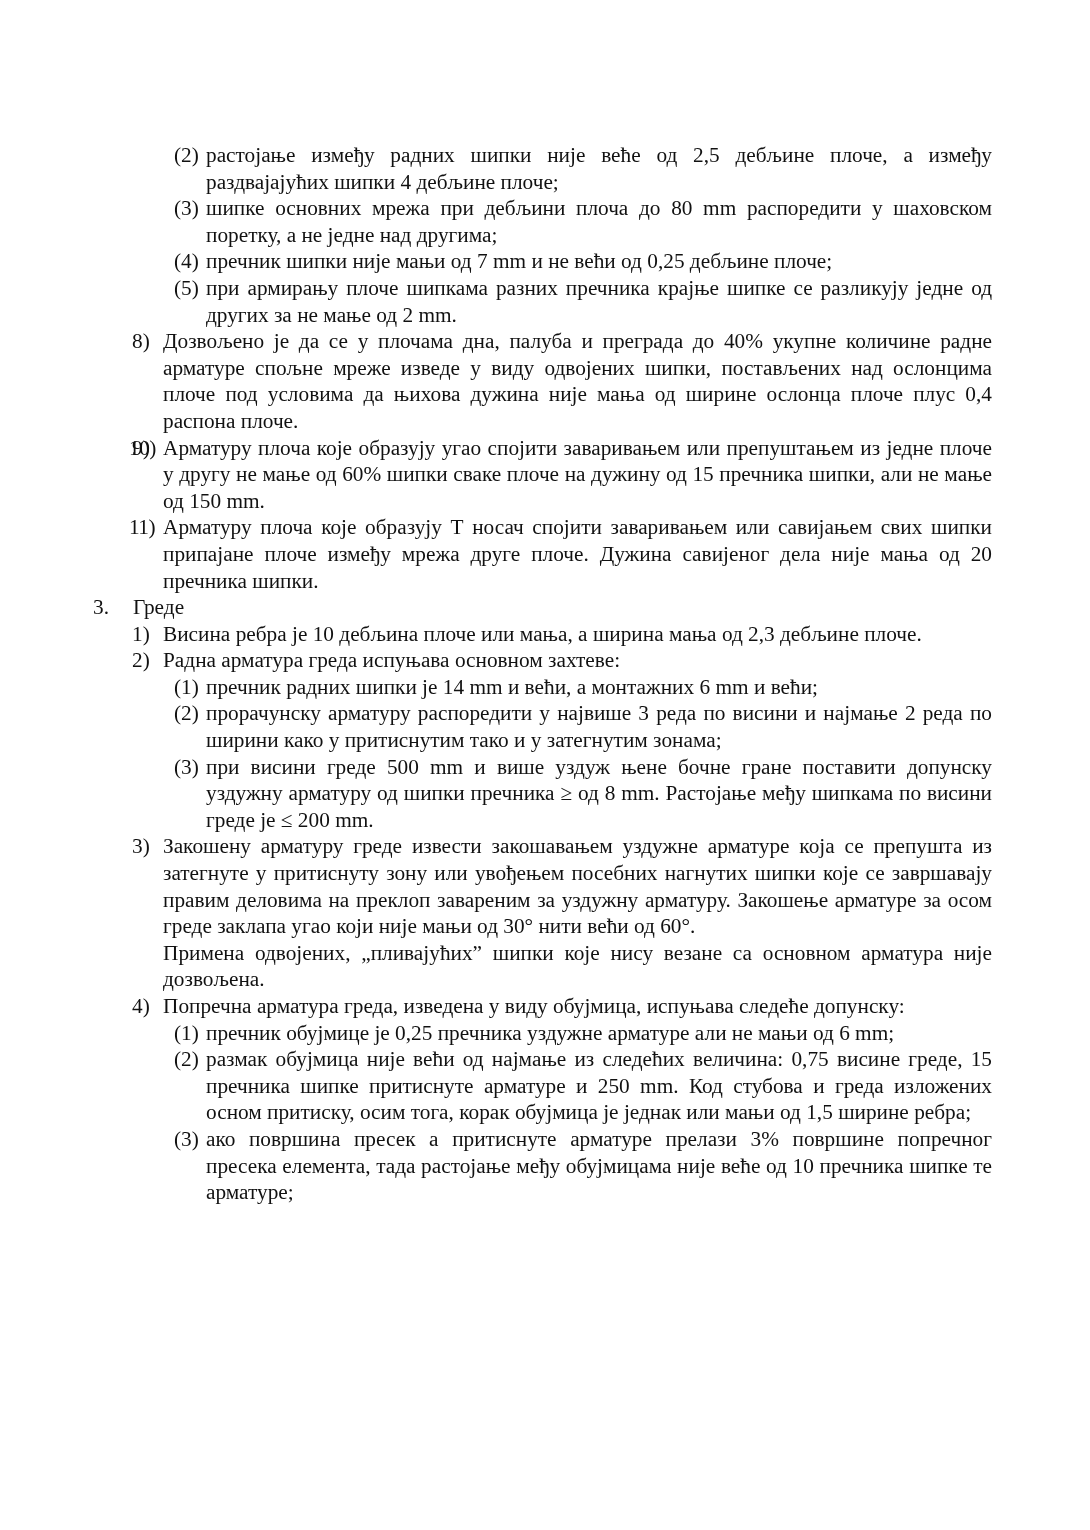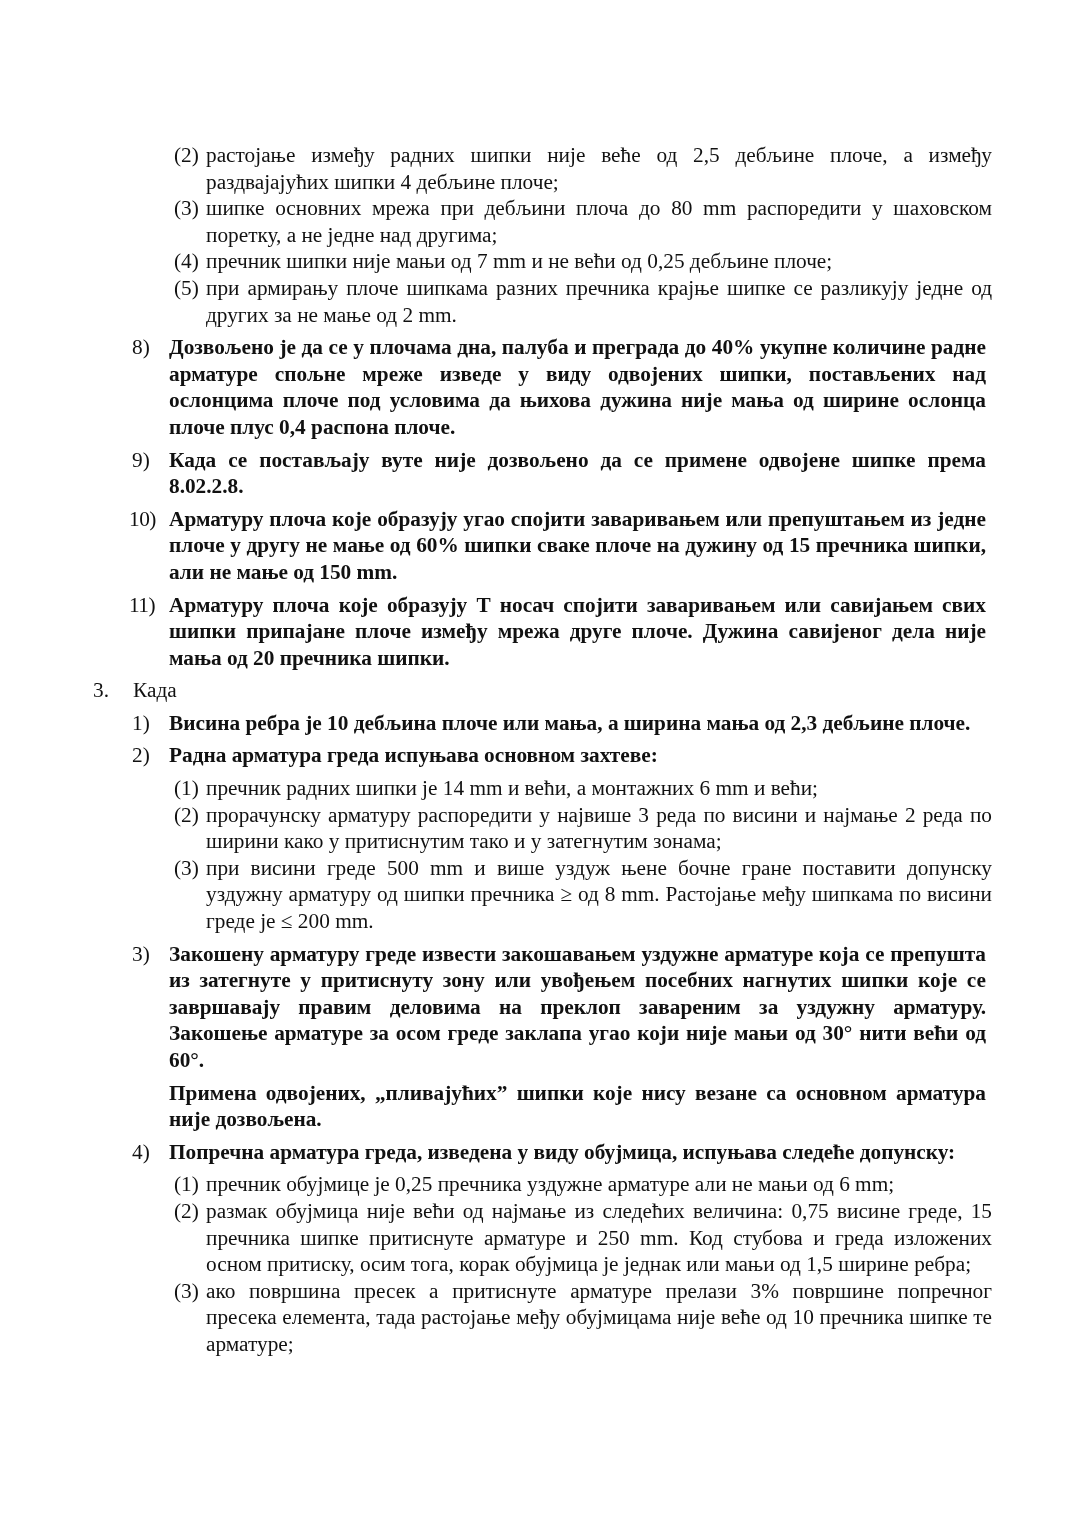--- a/index.html
+++ b/index.html
@@ -9,21 +9,21 @@
     left: 0; top: 142px;
     width: 1090px;
     font-family: "Liberation Serif", "DejaVu Serif", serif;
     font-size: 21.3px;
     line-height: 26.6px;
     color: #111111;
   }
   .item { position: relative; text-align: justify; text-align-last: left; }
   .item .lbl { position: absolute; top: 0; white-space: nowrap; }
   .item .txt { display: block; }
-  .item .txt p { margin: 6px; text-align: justify; font-weight: bold; }
+  .item .txt p { margin: 0; text-align: justify; }
   
   .lvl0 { margin-left: 133px; width: 859px; }
   .lvl0 > .lbl { left: -40px; }
   
   .lvl1 { margin-left: 163px; width: 829px; }
   .lvl1 > .lbl { left: -31px; }
   .lvl1.wide > .lbl { left: -34px; letter-spacing: -0.5px; }
   
   .lvl2 { margin-left: 206px; width: 786px; }
   .lvl2 > .lbl { left: -32px; }
@@ -52,39 +52,38 @@
 
   <div class="item lvl1">
     <span class="lbl">8)</span>
     <div class="txt">
       <p>Дозвољено је да се у плочама дна, палуба и преграда до 40% укупне количине радне арматуре спољне мреже изведе у виду одвојених шипки, постављених над ослонцима плоче под условима да њихова дужина није мања од ширине ослонца плоче плус 0,4 распона плоче.</p>
     </div>
   </div>
   <div class="item lvl1">
     <span class="lbl">9)</span>
     <div class="txt">
-      <p>Када се постављају вуте није дозвољено да се примене одвојене шипке према 8.02.2.8.</p>
     </div>
   </div>
   <div class="item lvl1 wide">
     <span class="lbl">10)</span>
     <div class="txt">
       <p>Арматуру плоча које образују угао спојити заваривањем или препуштањем из једне плоче у другу не мање од 60% шипки сваке плоче на дужину од 15 пречника шипки, али не мање од 150 mm.</p>
     </div>
   </div>
   <div class="item lvl1 wide">
     <span class="lbl">11)</span>
     <div class="txt">
       <p>Арматуру плоча које образују Т носач спојити заваривањем или савијањем свих шипки припајане плоче између мрежа друге плоче. Дужина савијеног дела није мања од 20 пречника шипки.</p>
     </div>
   </div>
 
   <div class="item lvl0">
     <span class="lbl">3.</span>
-    <span class="txt">Када</span>
+    <span class="txt">Греде</span>
   </div>
 
   <div class="item lvl1">
     <span class="lbl">1)</span>
     <div class="txt">
       <p>Висина ребра је 10 дебљина плоче или мања, а ширина мања од 2,3 дебљине плоче.</p>
     </div>
   </div>
 
   <div class="item lvl1">

